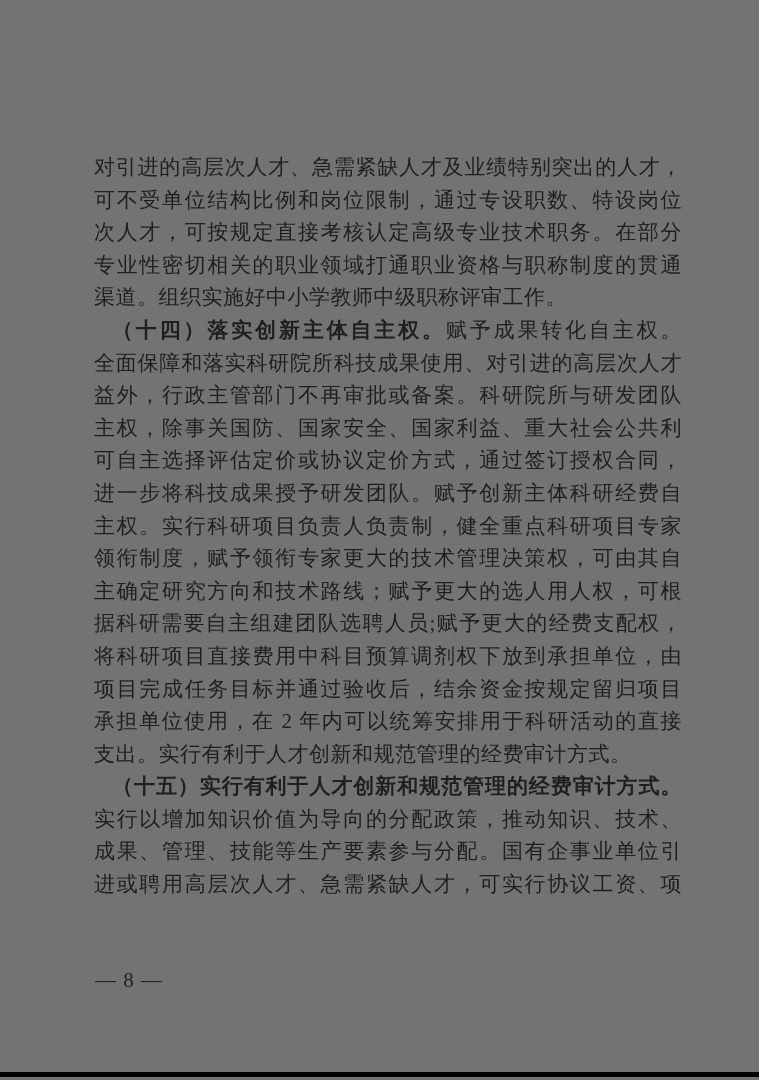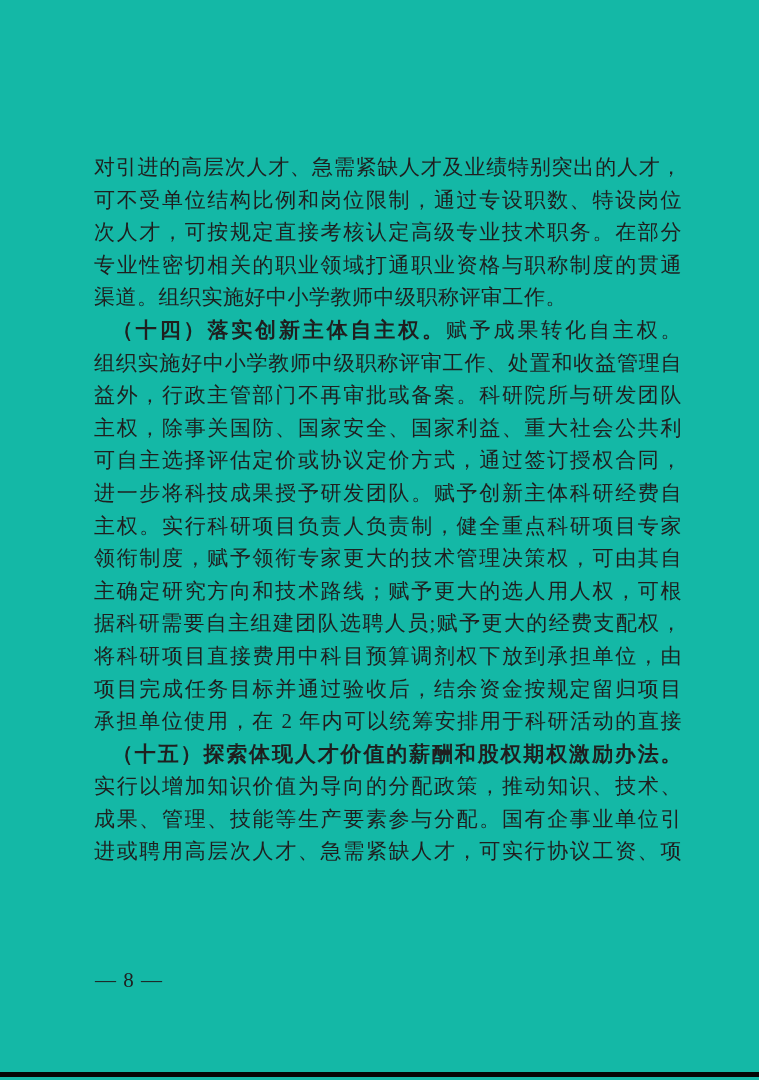--- a/index.html
+++ b/index.html
@@ -10,21 +10,21 @@
     width: 759px;
     height: 1080px;
     background: #ffffff;
     position: relative;
     overflow: hidden;
     font-family: "Liberation Serif", "DejaVu Serif", serif;
   }
   .page {
     position: absolute;
     inset: 0;
-    background: #14b8a6;
+    background: #737373;
   }
   .text-block {
     position: absolute;
     left: 94px;
     top: 151px;
     width: 588px;
     color: #1f1f1f;
   }
   .line {
     height: 32.6px;
@@ -69,33 +69,34 @@
 
 <div class="page">
 
   <div class="text-block" style="color: rgb(31, 31, 31);">
       <div class="line"><span class="seg">对引进的高层次人才、急需紧缺人才及业绩特别突出的人才，</span></div>
       <div class="line"><span class="seg">可不受单位结构比例和岗位限制，通过专设职数、特设岗位</span></div>
       <div class="line"><span class="seg">次人才，可按规定直接考核认定高级专业技术职务。在部分</span></div>
       <div class="line"><span class="seg">专业性密切相关的职业领域打通职业资格与职称制度的贯通</span></div>
       <div class="line no-fill"><span class="seg">渠道。组织实施好中小学教师中级职称评审工作。</span></div>
       <div class="line indent"><span class="seg bold">（十四）落实创新主体自主权。</span><span class="seg">赋予成果转化自主权。</span></div>
-      <div class="line"><span class="seg">组织实施好中小学教师中级职称评审工作、处置和收益管理自</span></div>
+      <div class="line"><span class="seg">全面保障和落实科研院所科技成果使用、对引进的高层次人才</span></div>
       <div class="line"><span class="seg">益外，行政主管部门不再审批或备案。科研院所与研发团队</span></div>
       <div class="line"><span class="seg">主权，除事关国防、国家安全、国家利益、重大社会公共利</span></div>
       <div class="line"><span class="seg">可自主选择评估定价或协议定价方式，通过签订授权合同，</span></div>
       <div class="line"><span class="seg">进一步将科技成果授予研发团队。赋予创新主体科研经费自</span></div>
       <div class="line"><span class="seg">主权。实行科研项目负责人负责制，健全重点科研项目专家</span></div>
       <div class="line"><span class="seg">领衔制度，赋予领衔专家更大的技术管理决策权，可由其自</span></div>
       <div class="line"><span class="seg">主确定研究方向和技术路线；赋予更大的选人用人权，可根</span></div>
       <div class="line"><span class="seg">据科研需要自主组建团队选聘人员;赋予更大的经费支配权，</span></div>
       <div class="line"><span class="seg">将科研项目直接费用中科目预算调剂权下放到承担单位，由</span></div>
       <div class="line"><span class="seg">项目完成任务目标并通过验收后，结余资金按规定留归项目</span></div>
       <div class="line"><span class="seg">承担单位使用，在 2 年内可以统筹安排用于科研活动的直接</span></div>
-      <div class="line indent"><span class="seg bold">（十五）探索体现人才价值的薪酬和股权期权激励办法。</span></div>
+      <div class="line no-fill"><span class="seg">支出。实行有利于人才创新和规范管理的经费审计方式。</span></div>
+      <div class="line indent"><span class="seg bold">（十五）实行有利于人才创新和规范管理的经费审计方式。</span></div>
       <div class="line"><span class="seg">实行以增加知识价值为导向的分配政策，推动知识、技术、</span></div>
       <div class="line"><span class="seg">成果、管理、技能等生产要素参与分配。国有企事业单位引</span></div>
       <div class="line"><span class="seg">进或聘用高层次人才、急需紧缺人才，可实行协议工资、项</span></div>
     </div>
 
   <div class="page-number">— 8 —</div>
 
   <div class="bottom-rule"></div>
 
 </div>

